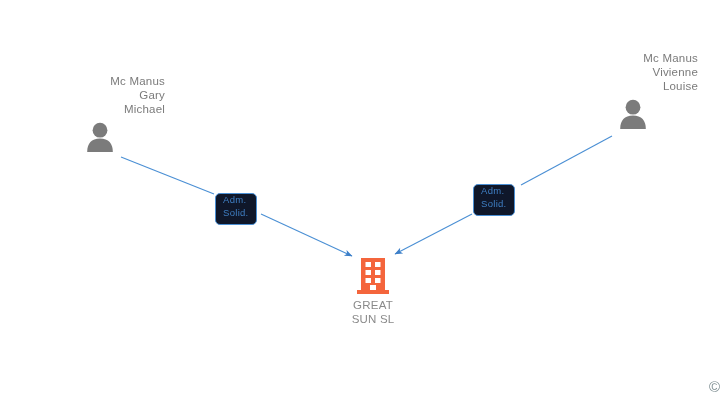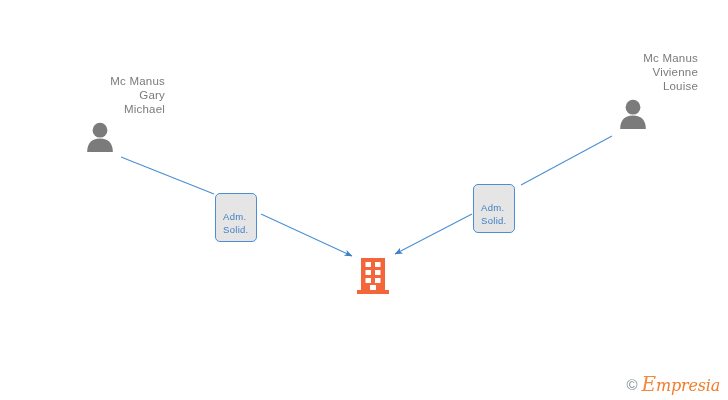--- a/index.html
+++ b/index.html
@@ -65,22 +65,22 @@
     color: #8a8a8a;
     letter-spacing: 0.2px;
     white-space: pre-line;
   }
   
   .rel-box {
     position: absolute;
     box-sizing: border-box;
     border: 1px solid #4a8fd4;
     border-radius: 5px;
-    background: #e5e5e5;
-    padding: 17px 7px 5px 7px;
+    background: #0f172a;
+    padding: 0 7px 5px 7px;
     color: #3f7fc4;
     font-size: 9.5px;
     line-height: 12.5px;
     text-align: left;
     white-space: pre-line;
     letter-spacing: 0.3px;
   }
   
   #watermark {
     position: absolute;
@@ -159,26 +159,27 @@
 
       <rect x="8.5" y="4" width="5.5" height="5" fill="#ffffff"></rect>
       <rect x="18" y="4" width="5.5" height="5" fill="#ffffff"></rect>
       <rect x="8.5" y="12" width="5.5" height="5" fill="#ffffff"></rect>
       <rect x="18" y="12" width="5.5" height="5" fill="#ffffff"></rect>
       <rect x="8.5" y="20" width="5.5" height="5" fill="#ffffff"></rect>
       <rect x="18" y="20" width="5.5" height="5" fill="#ffffff"></rect>
 
       <rect x="13" y="27" width="6" height="5" fill="#ffffff"></rect>
     </svg>
+    <div class="company-name">GREAT
+SUN SL</div>
   </div>
 
   <div class="rel-box" style="left:215px; top:193px;">Adm.
 Solid.</div>
 
   <div class="rel-box" style="left:473px; top:184px;">Adm.
 Solid.</div>
 
   <div id="watermark">
     <span class="wm-copy">©</span>
-    <span class="wm-word"><span class="wm-cap">E</span><span>mpresia</span></span>
   </div>
 
 </div>
 
 </body></html>

